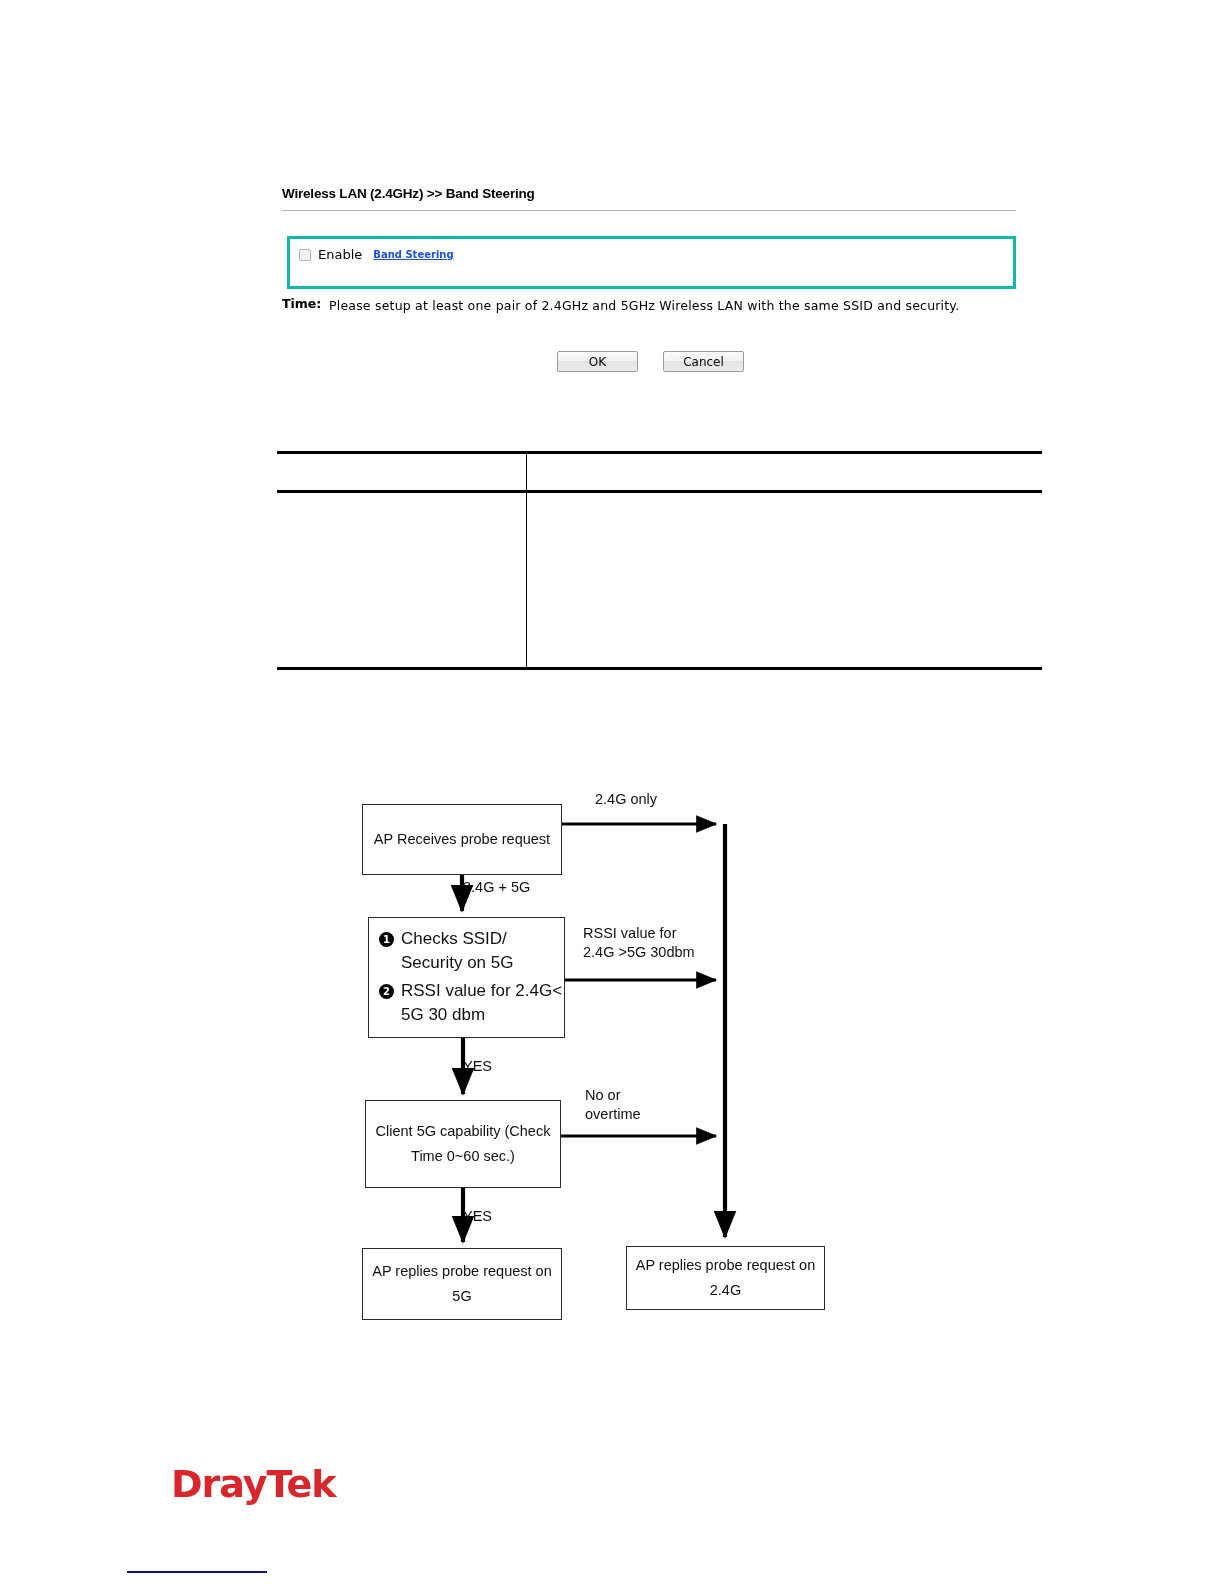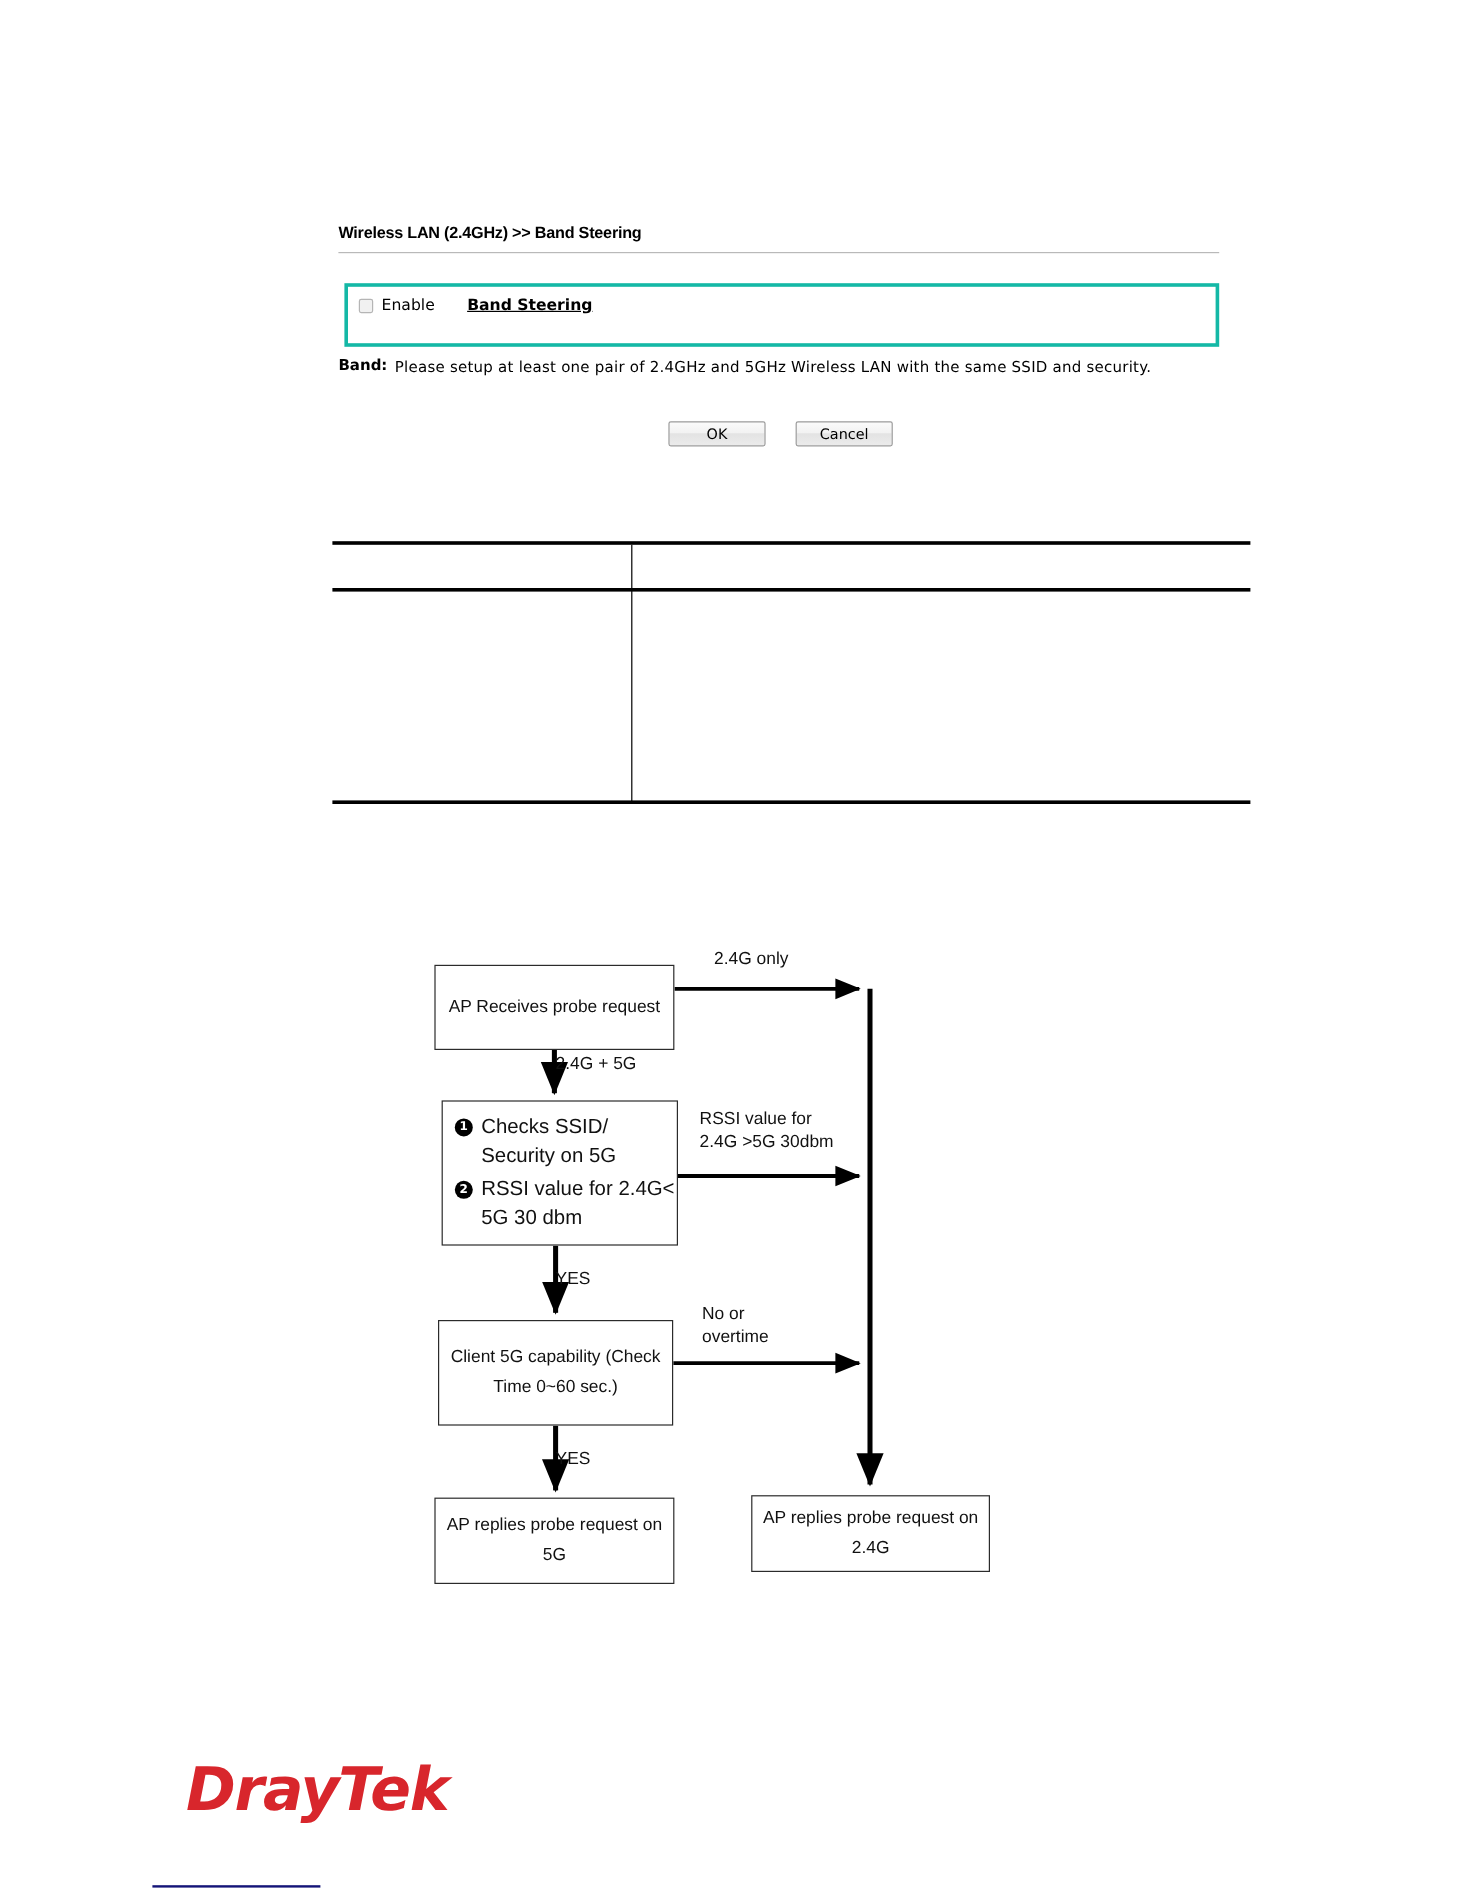--- a/index.html
+++ b/index.html
@@ -66,25 +66,25 @@
     display: inline-block;
     box-sizing: border-box;
   }
   #enable-label {
     font-family: "DejaVu Sans", sans-serif;
     font-size: 13px;
     color: #000;
   }
   #band-steering-link {
     font-family: "DejaVu Sans", sans-serif;
-    font-size: 13px;
+    font-size: 10px;
     font-weight: bold;
     text-decoration: underline;
-    color: #000000;
-    margin-left: 20px;
+    color: #1d4ed8;
+    margin-left: 4px;
   }
   #checktime-row {
     position: absolute;
     left: 50px;
     top: 29px;
     display: flex;
     align-items: center;
     white-space: nowrap;
     font-family: "DejaVu Sans", sans-serif;
     font-size: 12.5px;
@@ -240,26 +240,25 @@
   #lbl-24g-only   { left: 595px; top: 790px; }
   #lbl-24g-5g     { left: 463px; top: 878px; }
   #lbl-rssi       { left: 583px; top: 924px; }
   #lbl-yes-1      { left: 463px; top: 1057px; }
   #lbl-no-overtime{ left: 585px; top: 1086px; }
   #lbl-yes-2      { left: 463px; top: 1207px; }
 
   
   #draytek-logo {
     position: absolute;
-    left: 155px;
+    left: 171px;
     top: 1462px;
     font-family: "DejaVu Sans", sans-serif;
-    font-size: 50px;
-    font-weight: bold;
-    font-style: italic;
+    font-size: 38px;
+    font-weight: bold;
     color: #d8262c;
     letter-spacing: -1px;
     white-space: nowrap;
   }
   #footer-rule {
     position: absolute;
     left: 127px;
     top: 1571px;
     width: 140px;
     height: 2px;
@@ -277,21 +276,21 @@
   <div id="enable-row">
     <span class="cbx"></span>
     <span id="enable-label">Enable</span>
     <span id="band-steering-link">Band Steering</span>
   </div>
 
 
 </div>
 
 <div id="note-block">
-  <span id="note-label">Band:</span>
+  <span id="note-label">Time:</span>
   <span id="note-text">Please setup at least one pair of 2.4GHz and 5GHz Wireless LAN with the same SSID and security.</span>
 </div>
 
 <div class="btn" id="ok-button">OK</div>
 <div class="btn" id="cancel-button">Cancel</div>
 
 <div id="desc-table">
   <div class="tbl-rule" id="tbl-rule-top"></div>
   <div class="tbl-rule" id="tbl-rule-mid"></div>
   <div class="tbl-rule" id="tbl-rule-bottom"></div>

